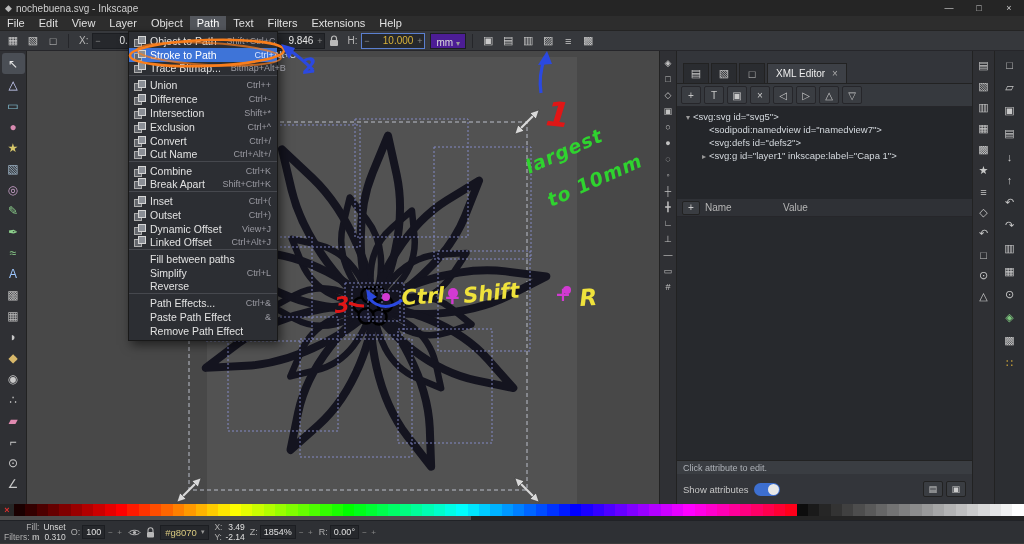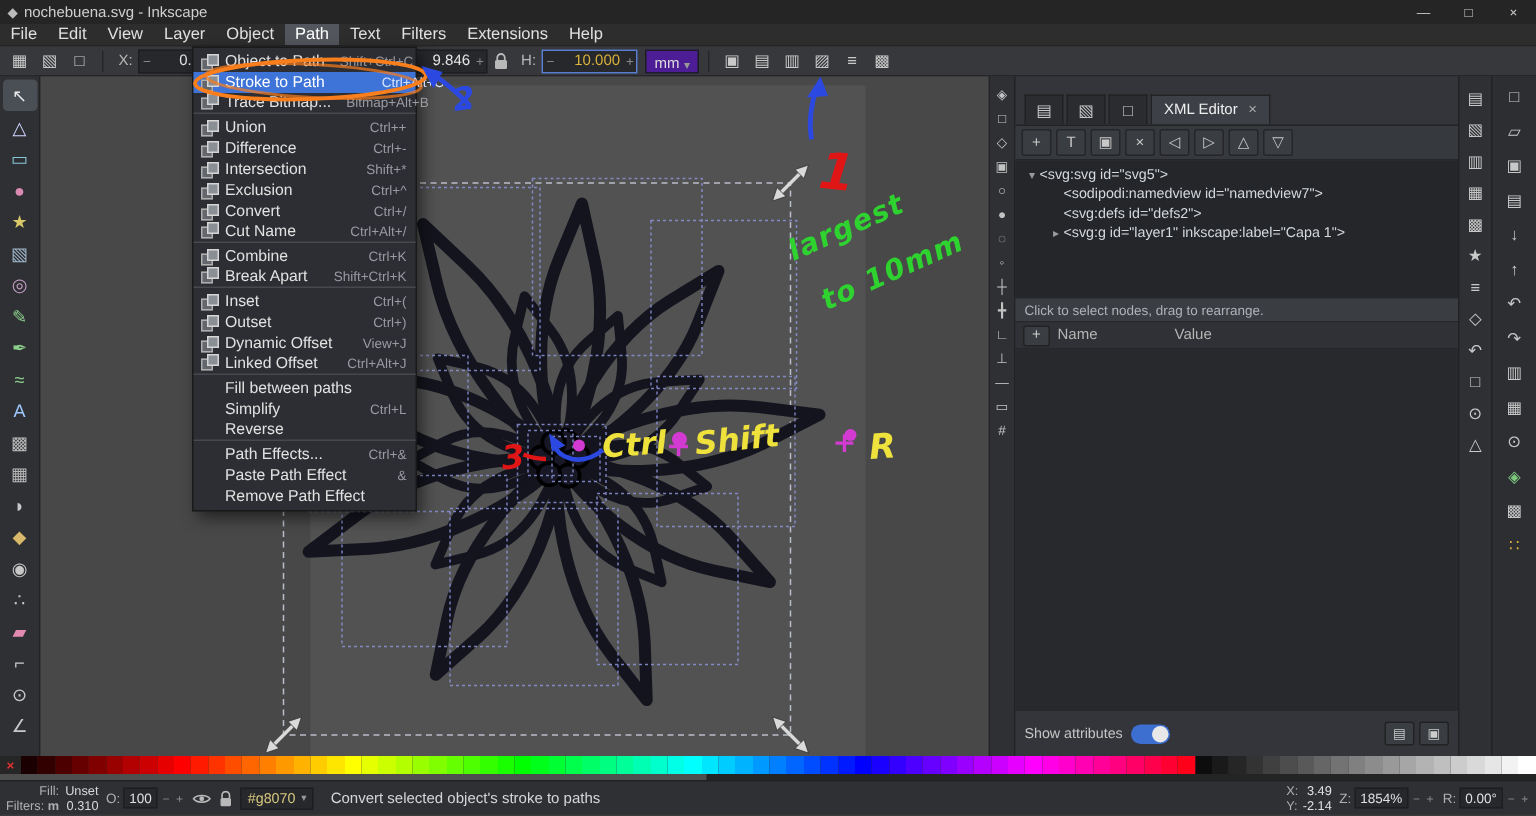--- a/index.html
+++ b/index.html
@@ -527,27 +527,27 @@
           </div>
 
           <div class="tree-row" style="padding-left: 22px;">
             <span class="tree-exp"></span><span>&lt;svg:defs id="defs2"&gt;</span>
           </div>
 
           <div class="tree-row" style="padding-left: 22px;">
             <span class="tree-exp">▸</span><span>&lt;svg:g id="layer1" inkscape:label="Capa 1"&gt;</span>
           </div>
         </div>
-      <div class="xml-hint">Click to select nodes, drag to rearrange.</div>
       <div class="attr-header">
         <span class="attr-add">+</span>
         <span class="attr-name-h">Name</span>
         <span class="attr-value-h">Value</span>
       </div>
       <div class="attr-body"></div>
+      <div class="attr-hint">Click attribute to edit.</div>
       <div class="xml-bottom">
         <span class="show-attr-label">Show attributes</span>
         <span class="toggle"></span>
         <span class="xml-bottom-btns">
           <span class="mini-btn">▤</span>
           <span class="mini-btn">▣</span>
         </span>
       </div>
     </div>
 
@@ -871,21 +871,20 @@
     <span class="sb-icon">
       <svg width="9" height="11" viewBox="0 0 9 11">
           <path d="M2 5V3.2a2.3 2.3 0 0 1 5 0V5" fill="none" stroke="#b9b9b9" stroke-width="1.1"></path>
           <rect x="1" y="5" width="7" height="5.5" rx="1" fill="#b9b9b9"></rect>
         </svg>
     </span>
     <div class="layer-dd">
       <span>#g8070</span>
       <span style="font-size:7px;color:#999;">▾</span>
     </div>
-    <div class="status-msg">Convert selected object's stroke to paths</div>
     <div class="xy-block">
       <span class="zr-label">X:</span>
         <span class="num">3.49</span>
       <span class="zr-label">Y:</span>
         <span class="num">-2.14</span>
     </div>
     <div class="o-block">
       <span class="zr-label">Z:</span>
       <span class="mini-box">1854%</span>
       <span class="mini-pm">−</span>

